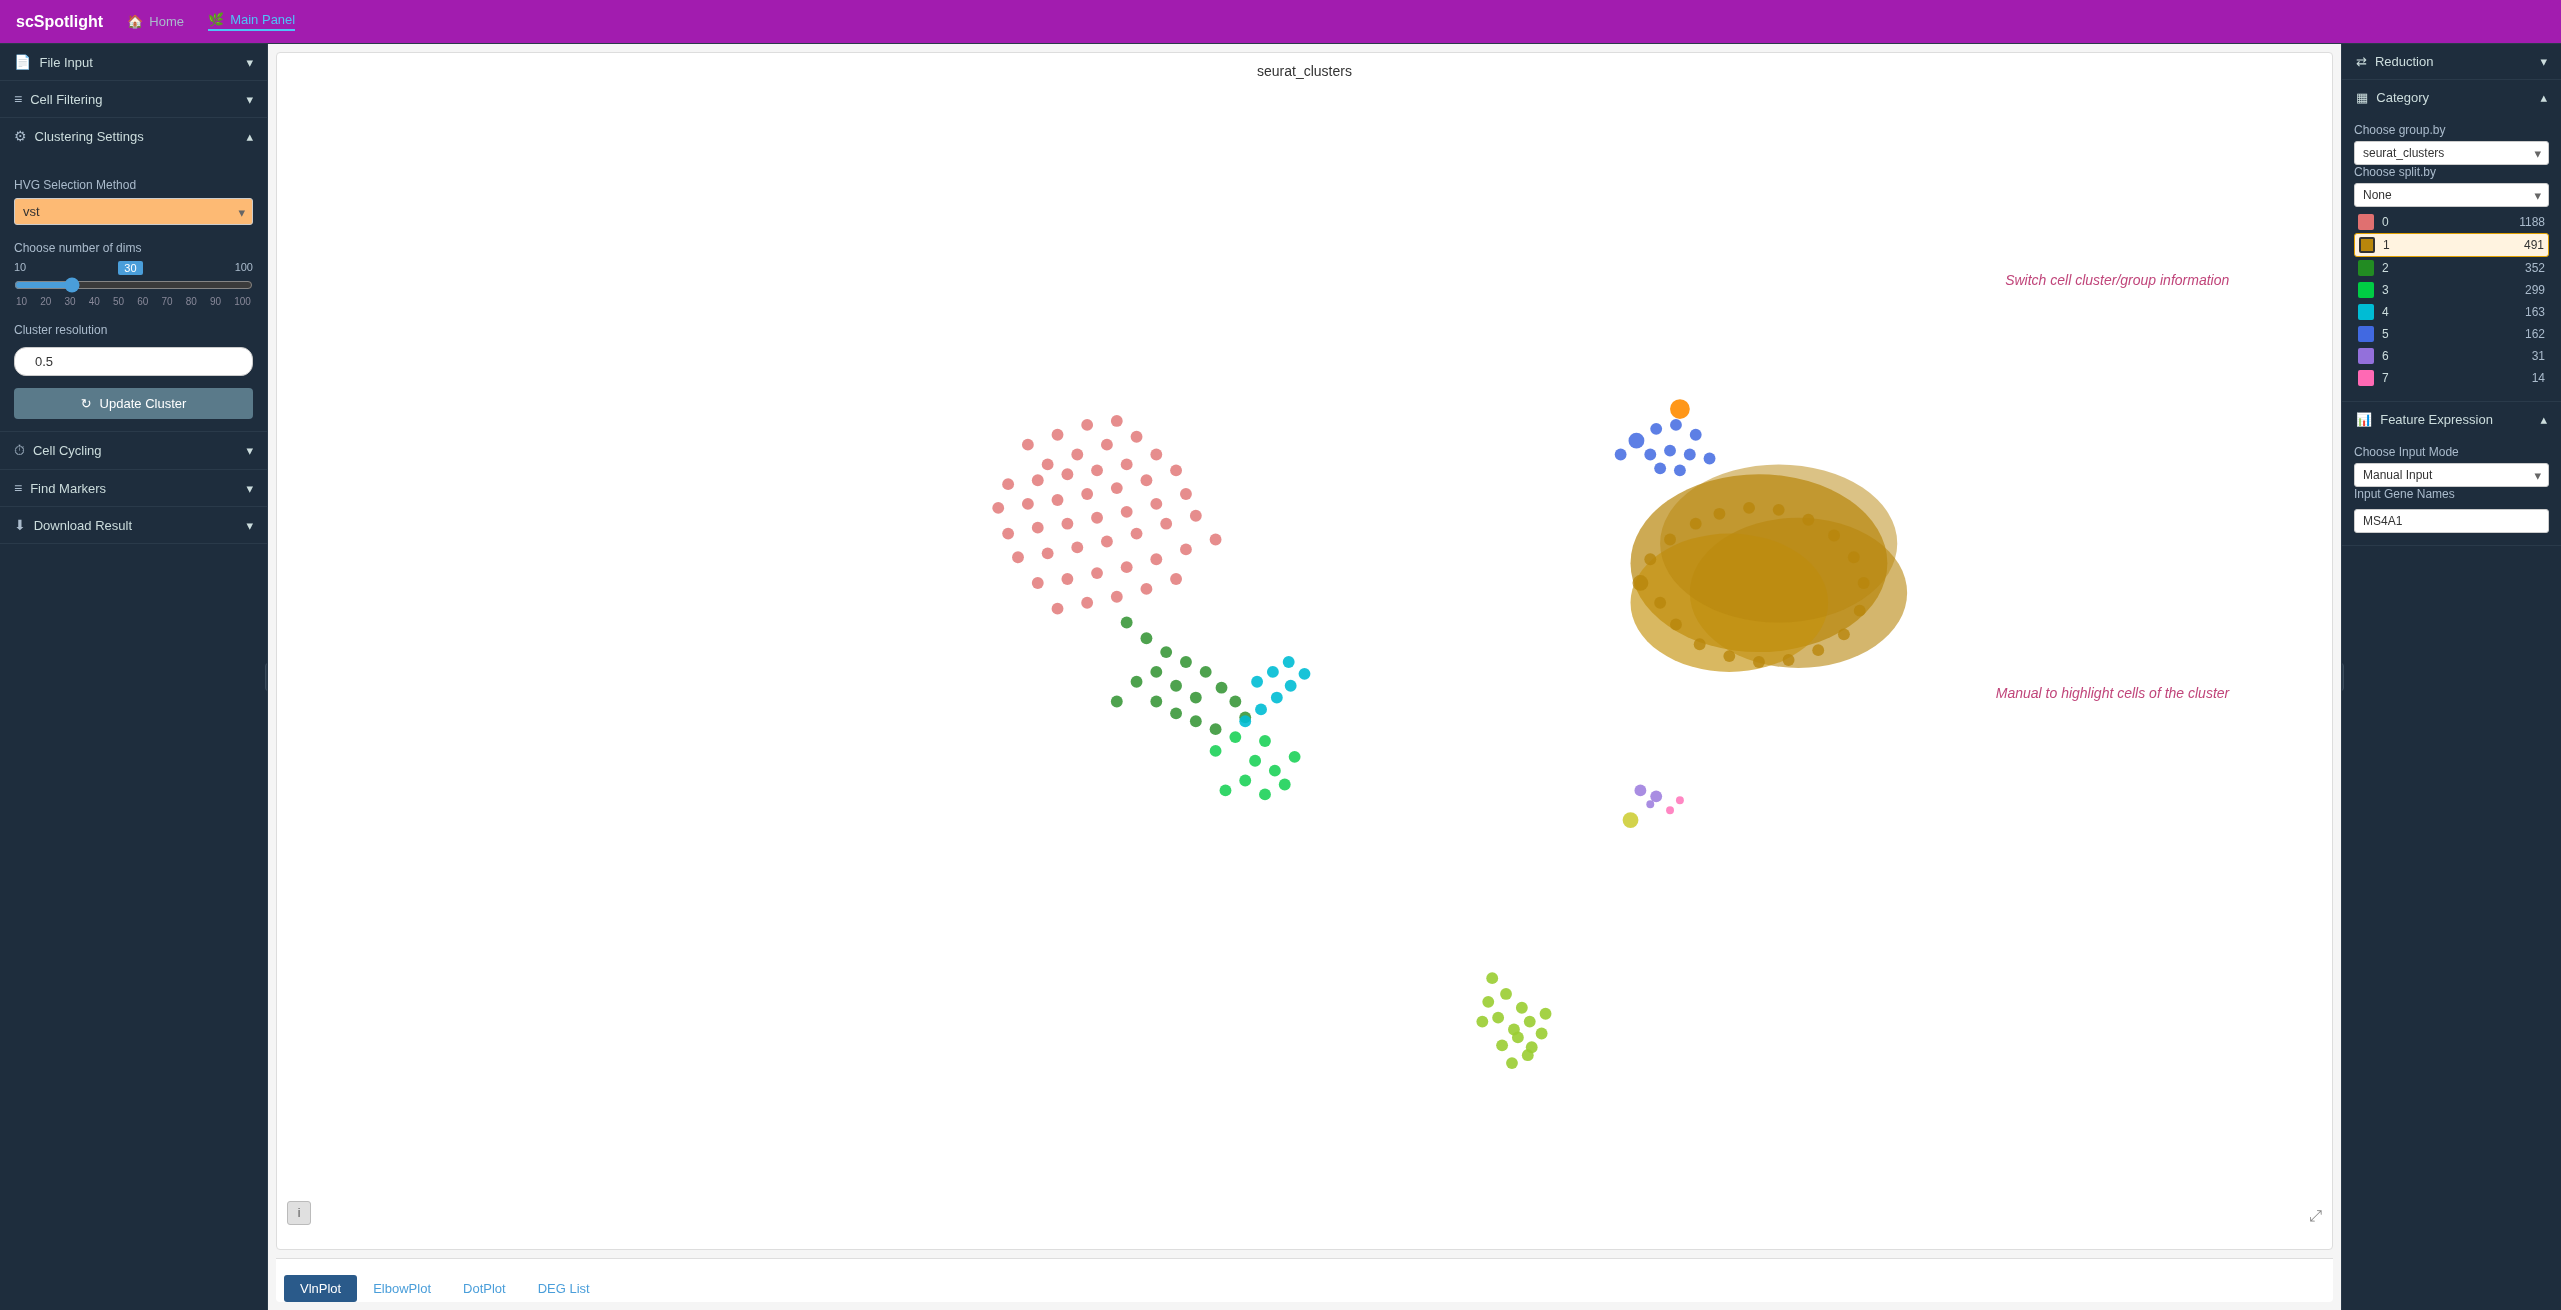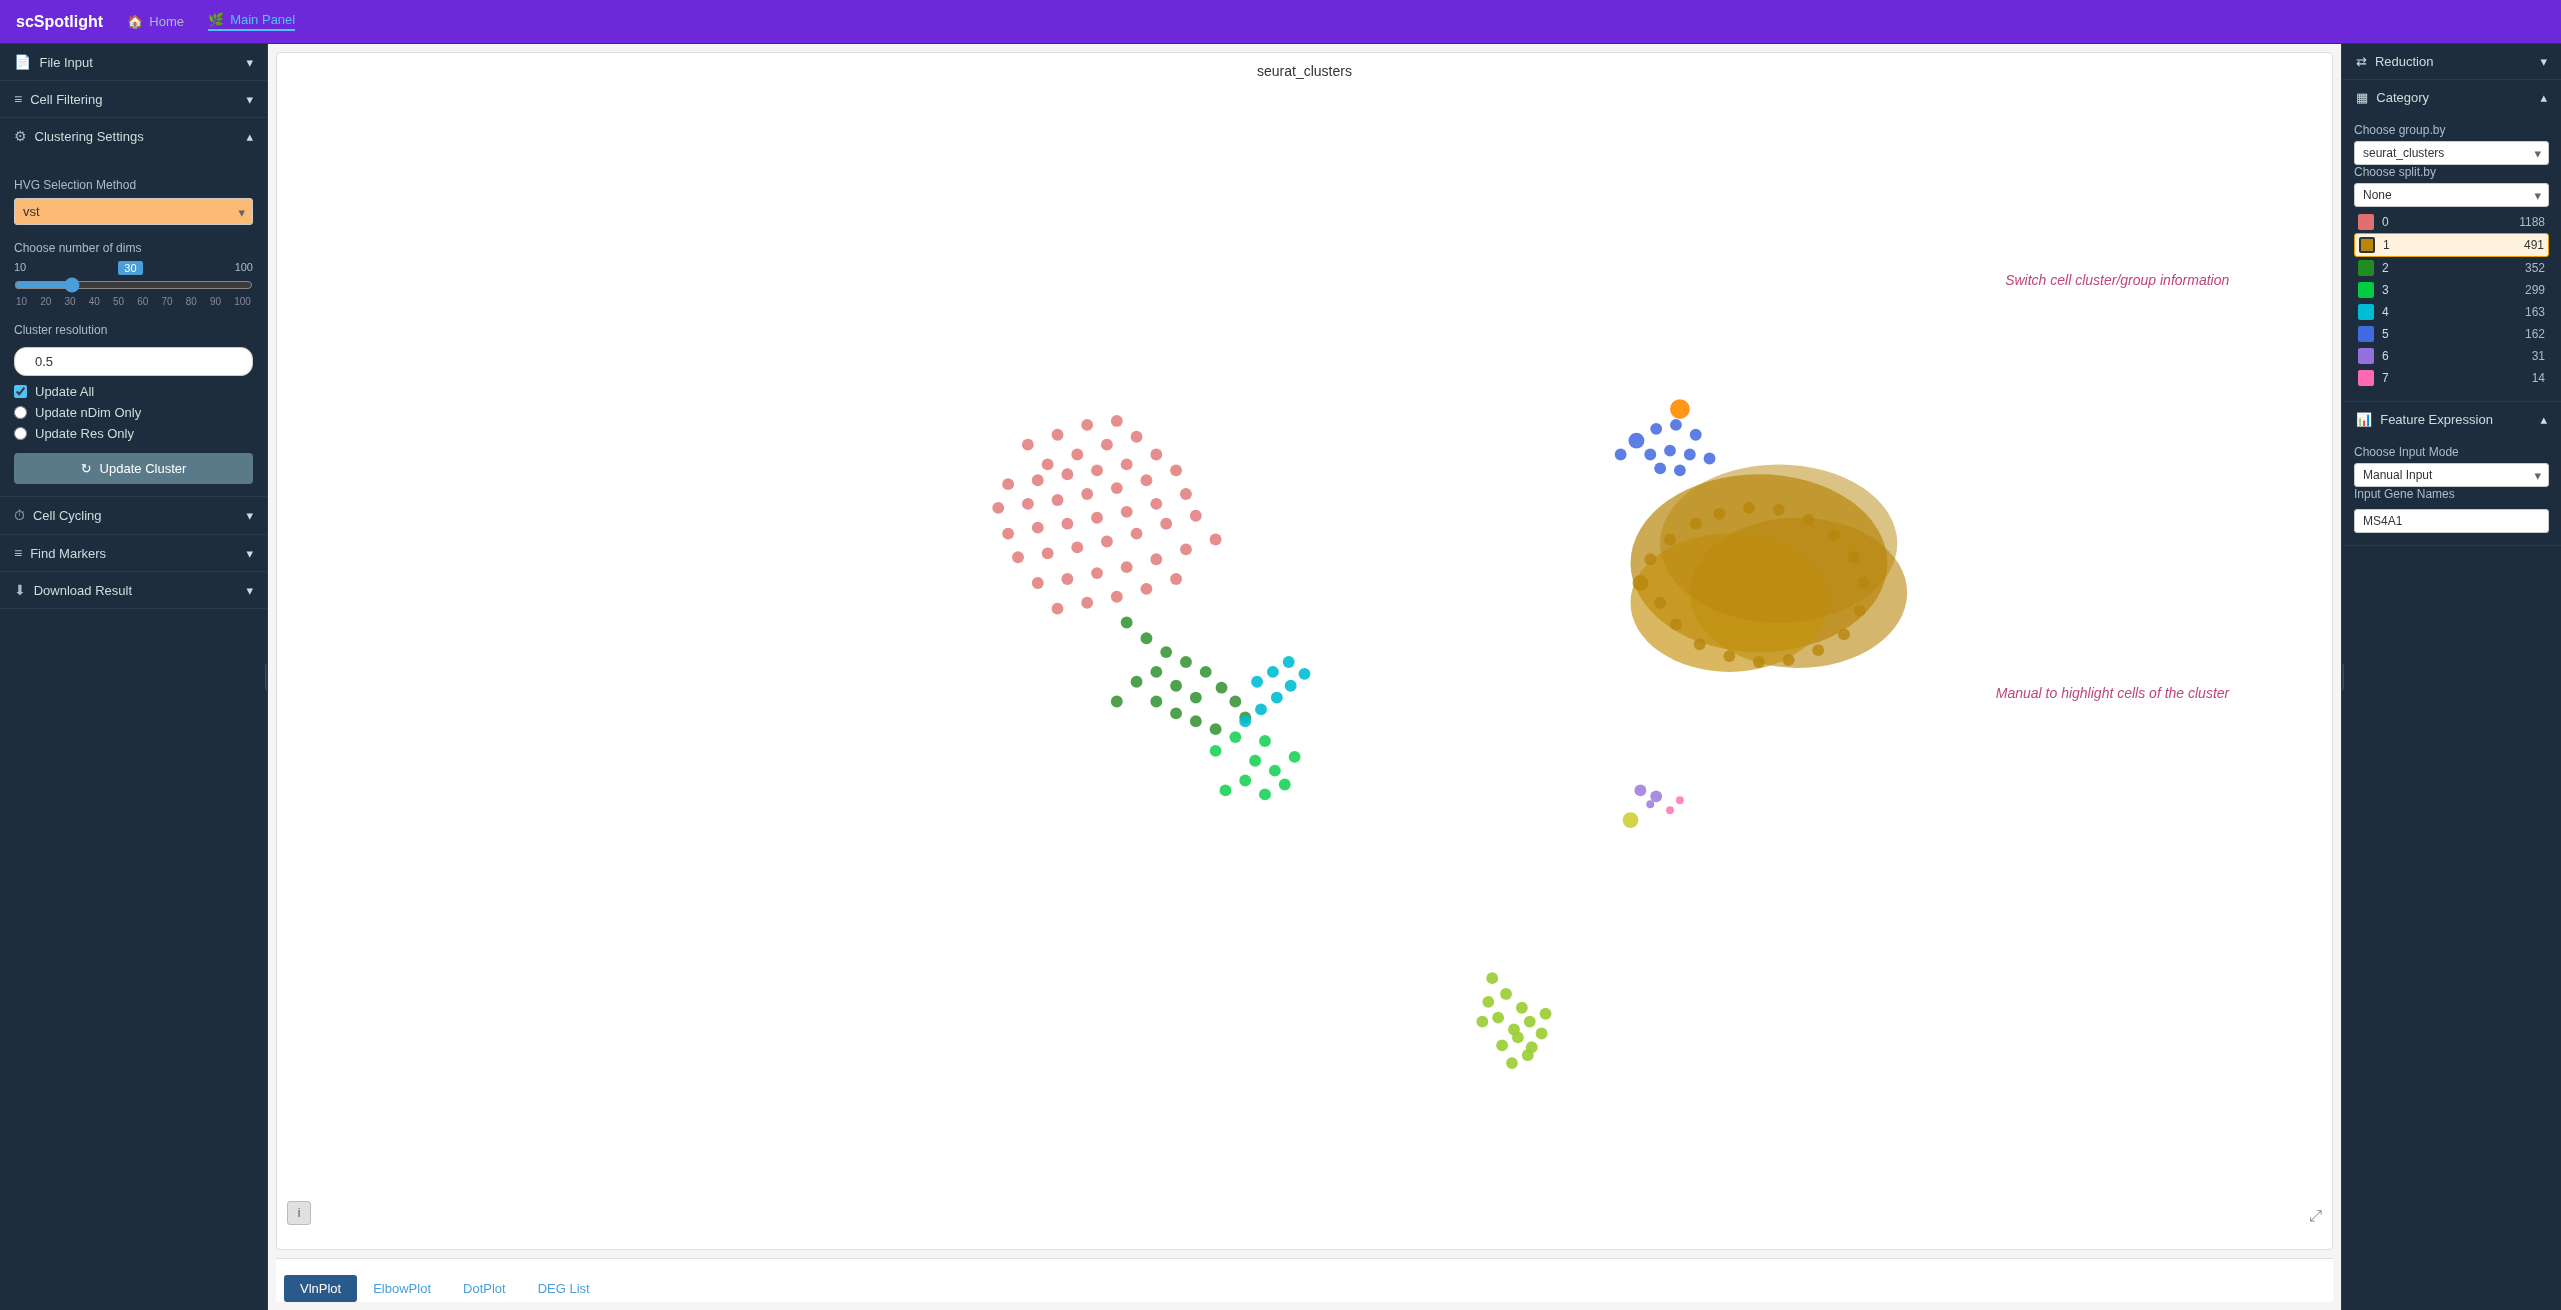--- a/index.html
+++ b/index.html
@@ -1,20 +1,20 @@
 <!DOCTYPE html>
 <html><head>
   <meta charset="utf-8">
   <style>
     * { box-sizing: border-box; margin: 0; padding: 0; }
     body { font-family: 'Segoe UI', Arial, sans-serif; background: #1a2a3a; color: #cdd; font-size: 13px; height: 100vh; overflow: hidden; }
 
     
     .topnav {
-      background: #6d28d9;
+      background: #a21caf;
       height: 44px;
       display: flex;
       align-items: center;
       padding: 0 16px;
       gap: 24px;
       border-bottom: 1px solid #2a3a4a;
     }
     .topnav-brand {
       font-size: 16px;
       font-weight: bold;
@@ -464,34 +464,20 @@
               <span>70</span>
               <span>80</span>
               <span>90</span>
               <span>100</span>
           </div>
         </div>
 
         <div class="section-label">Cluster resolution</div>
         <input type="text" class="text-input" value="0.5" style="">
 
-        <div class="radio-group">
-          <label class="radio-item">
-            <input type="checkbox" checked="" style="">
-            <span>Update All</span>
-          </label>
-          <label class="radio-item">
-            <input type="radio" name="update-type" style="">
-            <span>Update nDim Only</span>
-          </label>
-          <label class="radio-item">
-            <input type="radio" name="update-type" style="">
-            <span>Update Res Only</span>
-          </label>
-        </div>
 
         <button class="update-btn">
           <span>↻</span>
           <span>Update Cluster</span>
         </button>
       </div>
     </div>
 
     <div class="sidebar-section">
       <div class="sidebar-section-header">

